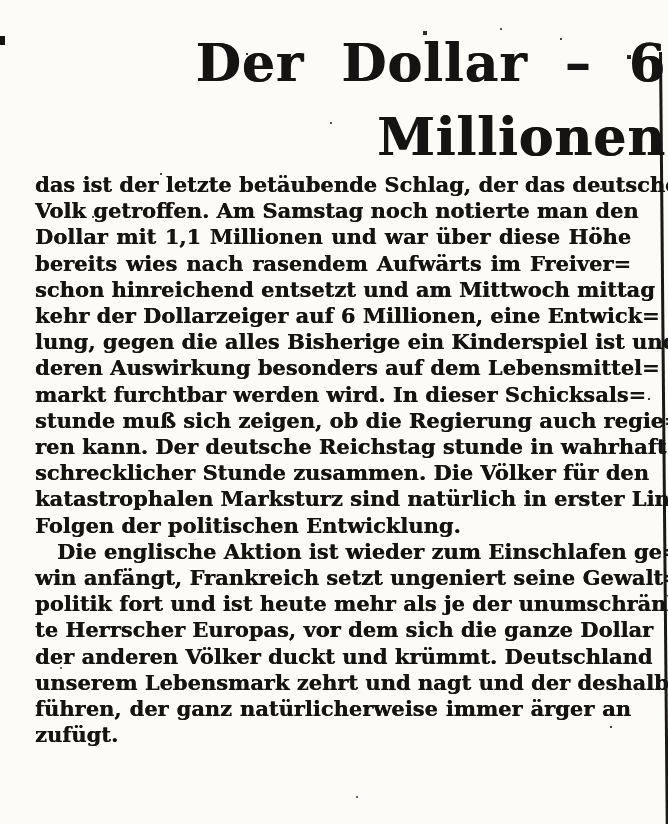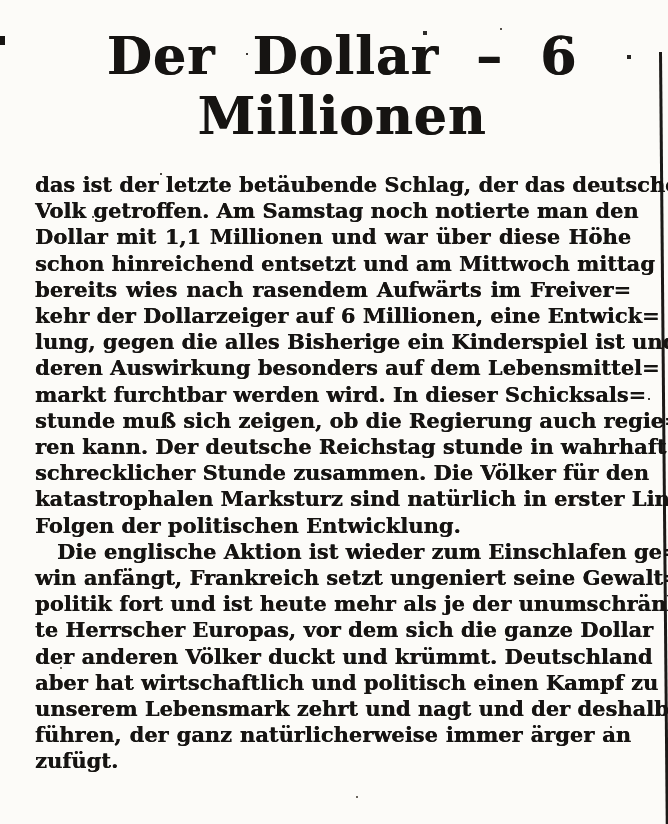--- a/index.html
+++ b/index.html
@@ -42,24 +42,24 @@
   }
   .column-rule {
     position: absolute; top: 26px; right: 6px;
     width: 3px; height: 792px;
     background: #1b1917;
     transform: rotate(-0.5deg);
     transform-origin: top center;
   }
   .headline {
     margin: 26px 10px 0 10px;
-    text-align: center;
+    text-align: right;
     font-weight: bold;
     font-size: 52px;
-    line-height: 60px;
+    line-height: 74px;
     letter-spacing: 1px;
     text-shadow: 0.6px 0 0 currentColor;
   }
   .headline .hl1 { word-spacing: 18px; transform: translateX(8px); }
   .headline .hl2 { letter-spacing: 3px; }
   .bodytext {
     position: absolute;
     left: 35px; top: 146px;
     width: 596px;
     font-size: 21px;
@@ -87,38 +87,37 @@
 
   <div class="headline">
     <div class="hl1">Der Dollar – 6 Millionen</div>
   </div>
 
   <div class="bodytext">
     <div class="para1">
       <div class="line">das ist der letzte betäubende Schlag, der das deutsche</div>
       <div class="line">Volk getroffen. Am Samstag noch notierte man den</div>
       <div class="line">Dollar mit 1,1 Millionen und war über diese Höhe</div>
+      <div class="line">bereits wies nach rasendem Aufwärts im Freiver=</div>
       <div class="line">schon hinreichend entsetzt und am Mittwoch mittag</div>
-      <div class="line">bereits wies nach rasendem Aufwärts im Freiver=</div>
       <div class="line">kehr der Dollarzeiger auf 6 Millionen, eine Entwick=</div>
       <div class="line">lung, gegen die alles Bisherige ein Kinderspiel ist und</div>
       <div class="line">deren Auswirkung besonders auf dem Lebensmittel=</div>
       <div class="line">markt furchtbar werden wird. In dieser Schicksals=</div>
       <div class="line">stunde muß sich zeigen, ob die Regierung auch regie=</div>
       <div class="line">ren kann. Der deutsche Reichstag stunde in wahrhaft</div>
       <div class="line">schrecklicher Stunde zusammen. Die Völker für den</div>
       <div class="line">katastrophalen Marksturz sind natürlich in erster Linie</div>
       <div class="line last">Folgen der politischen Entwicklung.</div>
     </div>
     <div class="para2">
       <div class="line indent">Die englische Aktion ist wieder zum Einschlafen ge=</div>
       <div class="line">win anfängt, Frankreich setzt ungeniert seine Gewalt=</div>
       <div class="line">politik fort und ist heute mehr als je der unumschränk=</div>
       <div class="line">te Herrscher Europas, vor dem sich die ganze Dollar</div>
       <div class="line">der anderen Völker duckt und krümmt. Deutschland</div>
-      <div class="line">aber hat wirtschaftlich und politisch einen Kampf zu</div>
       <div class="line">unserem Lebensmark zehrt und nagt und der deshalb</div>
       <div class="line">führen, der ganz natürlicherweise immer ärger an</div>
       <div class="line last">zufügt.</div>
     </div>
   </div>
 
 </div>
 
 </body></html>

